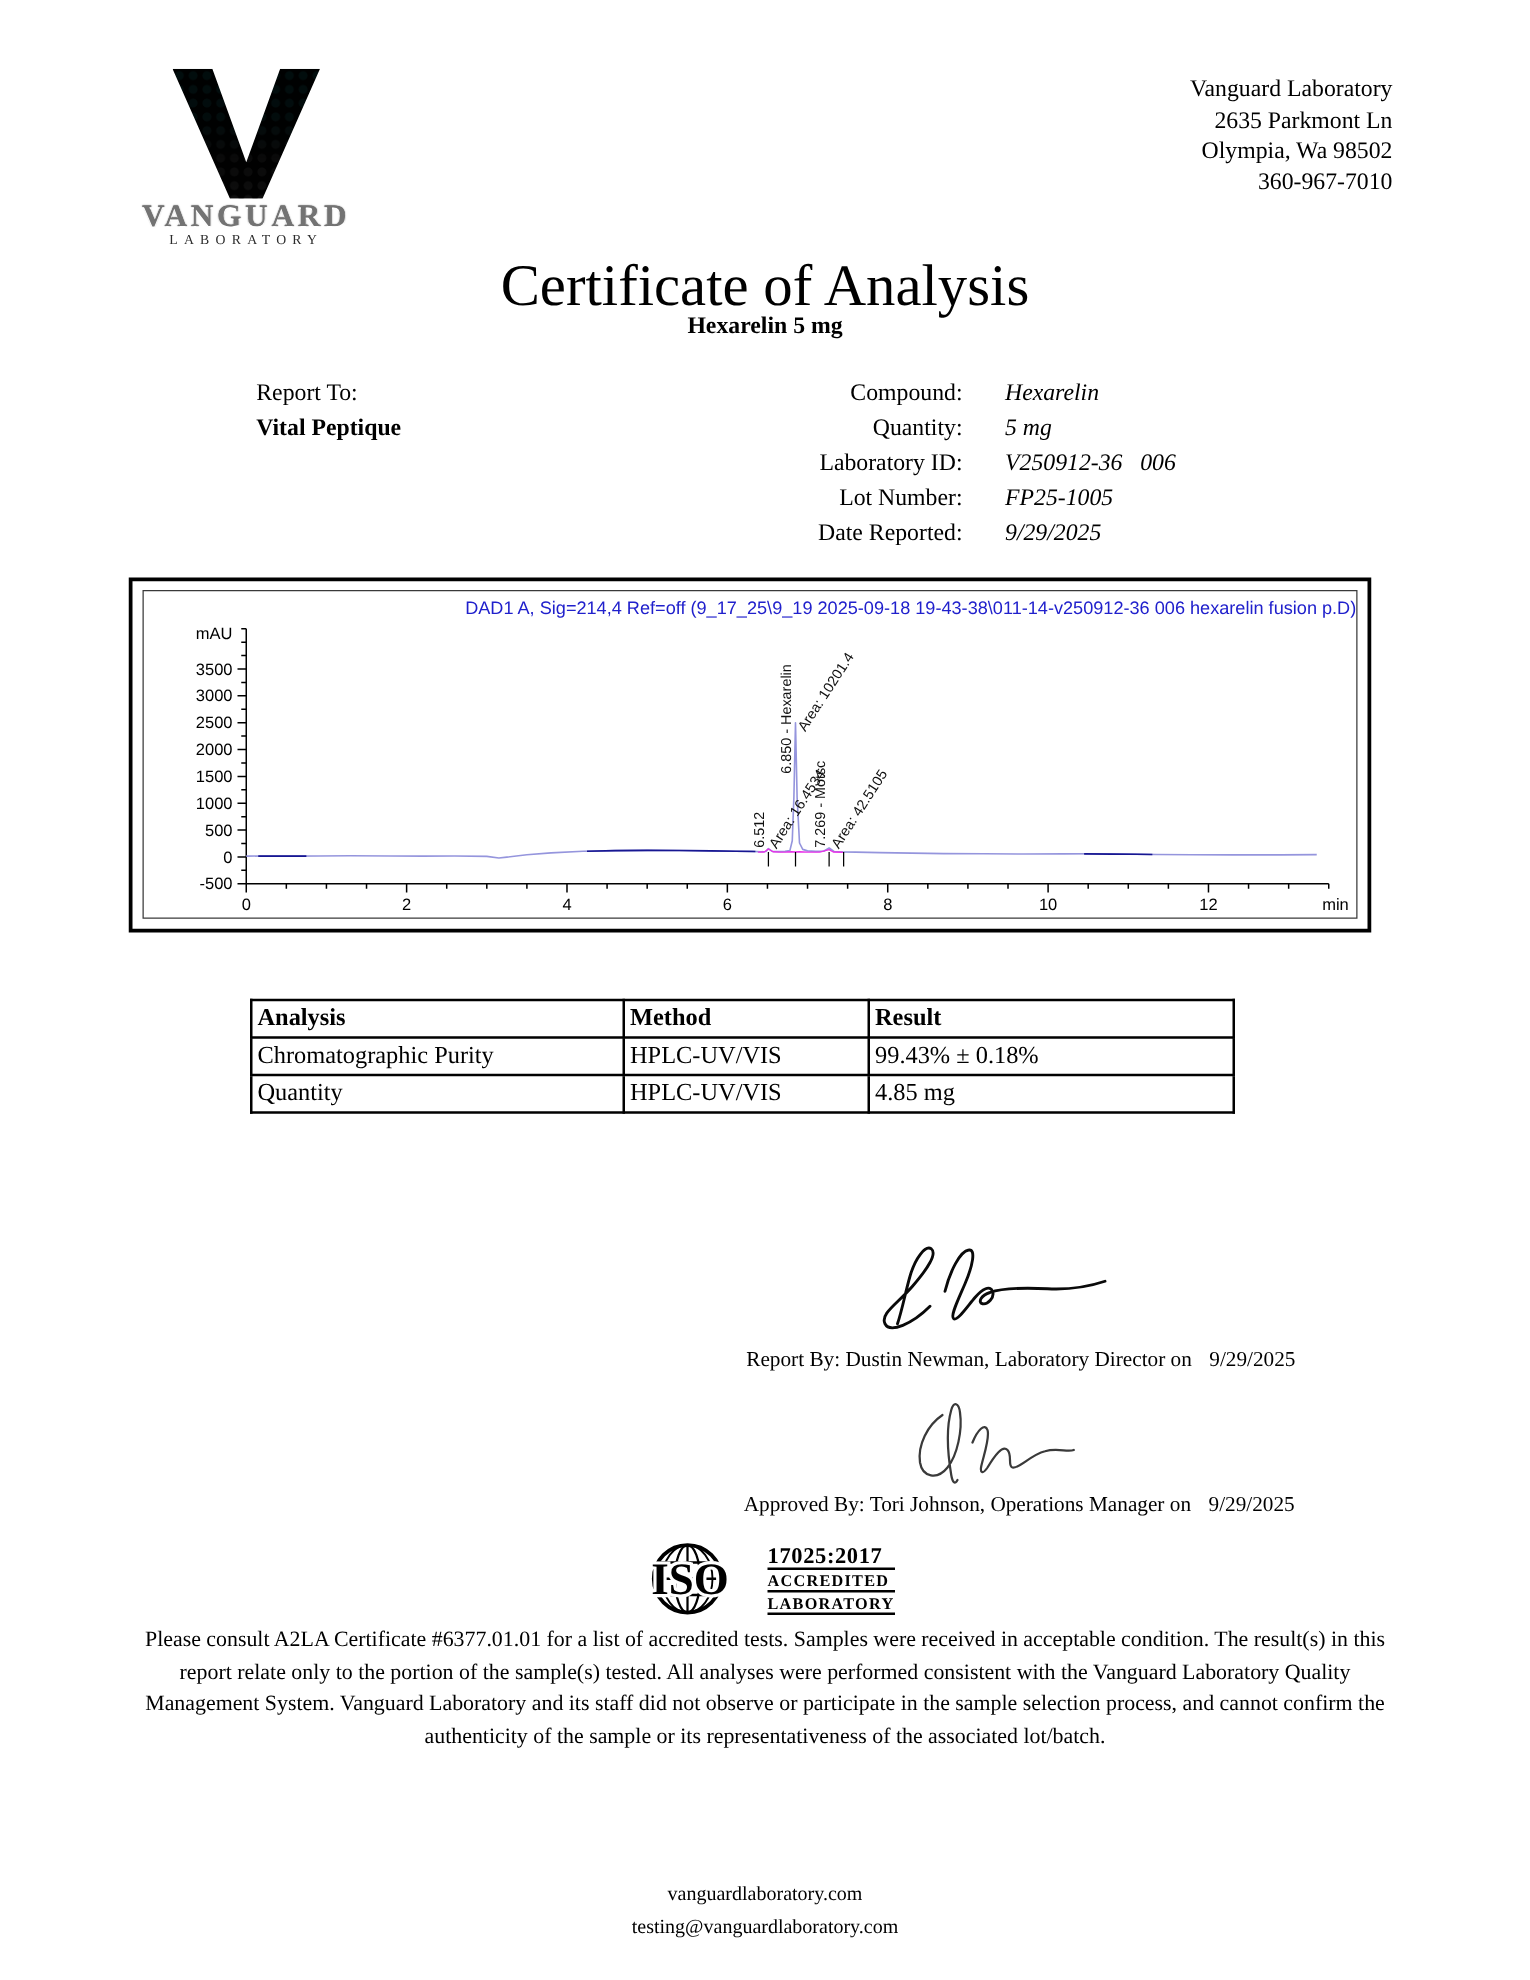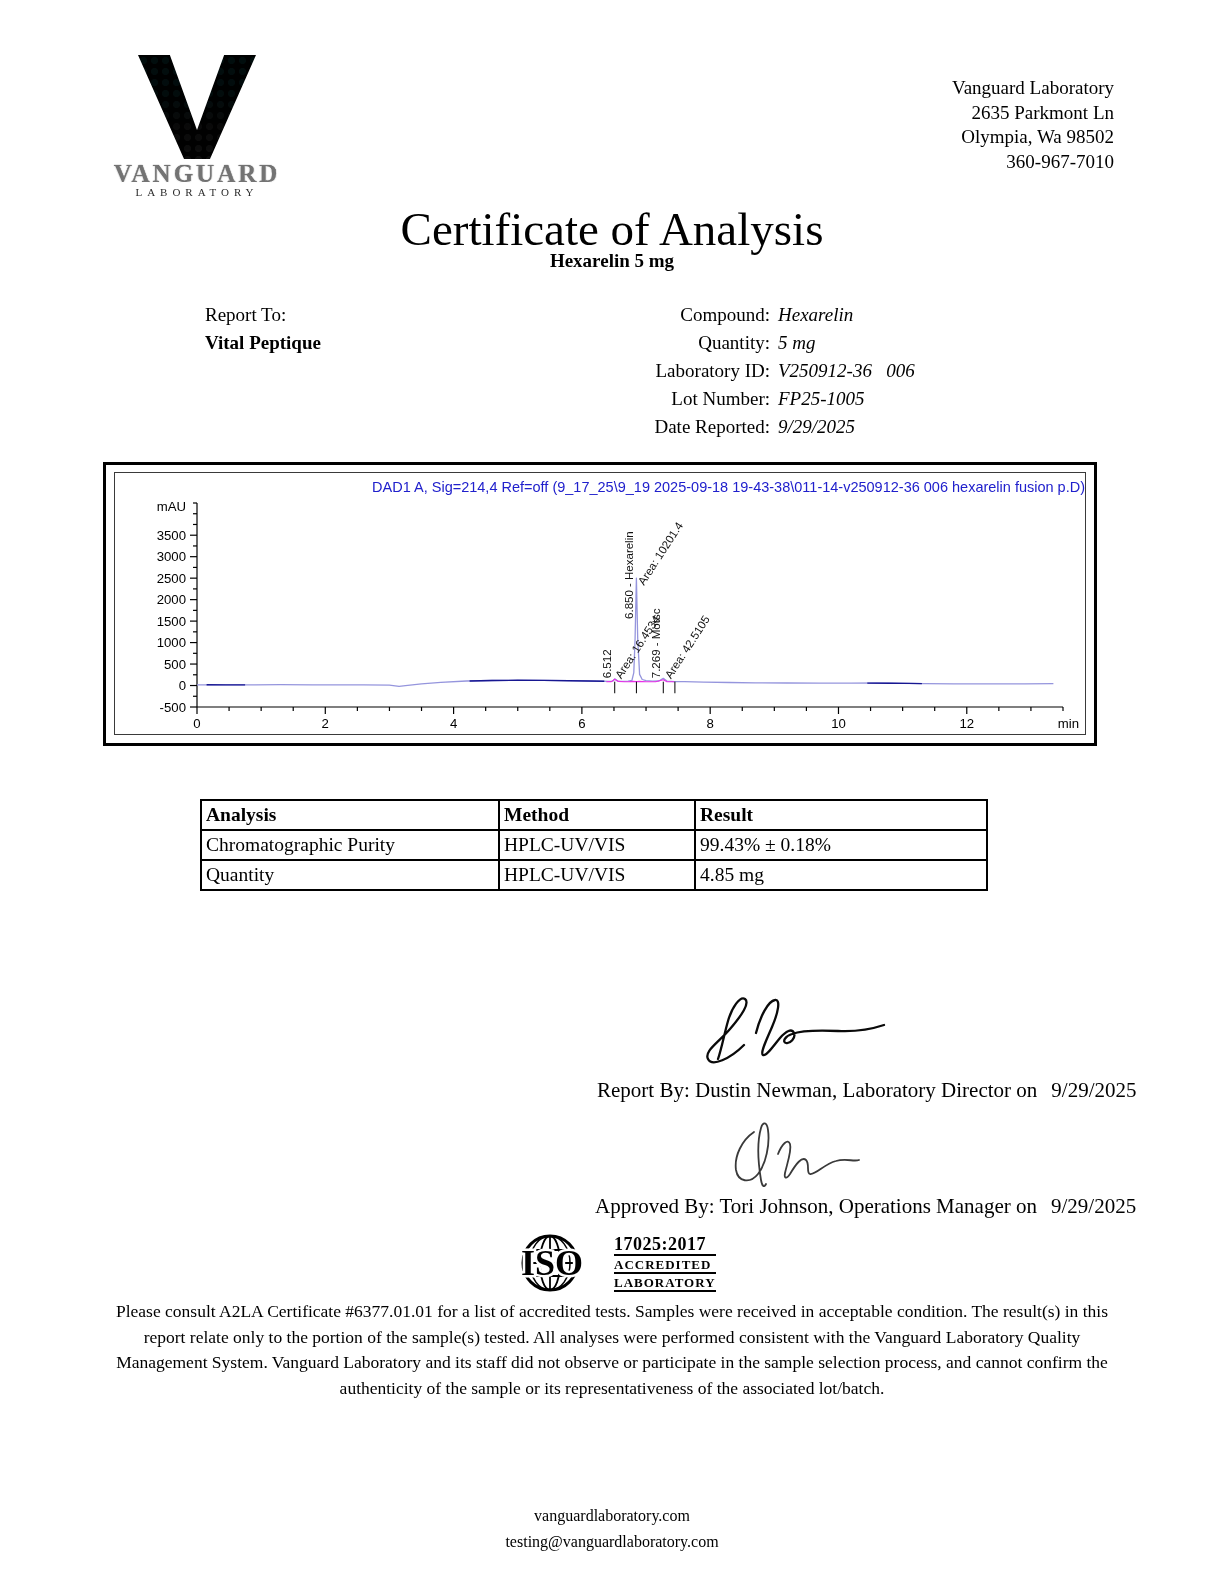--- a/index.html
+++ b/index.html
@@ -19,51 +19,51 @@
       radial-gradient(circle,#ffffff 42%,#0a0a0a 50%);
     background-size:100% 100%,11px 11px;
     background-blend-mode:multiply;
     background-color:#111;
   }
   .logo-name{font-size:25px;font-weight:bold;letter-spacing:3px;color:#737373;
     text-shadow:0 1px 0 #fff,0 0 1px #222;margin-top:1px;}
   .logo-sub{font-size:11px;letter-spacing:5px;color:#2c2c2c;margin-top:-2px;}
 
   
-  #address{right:110px;top:76px;text-align:right;font-size:19px;line-height:24.5px;}
+  #address{right:110px;top:60px;text-align:right;font-size:19px;line-height:24.5px;}
 
   
   #doc-title{left:0;top:202px;width:100%;text-align:center;font-size:47px;}
   #doc-subtitle{left:0;top:250px;width:100%;text-align:center;font-size:19px;font-weight:bold;}
 
   
   #report-to{left:205px;top:301px;font-size:19px;line-height:28px;}
   #info-block{left:620px;top:301px;font-size:19px;line-height:28px;}
-  .info-row{display:flex;}
+  .info-row{display:flex;gap:26px;}
   .info-label{width:150px;text-align:right;margin-right:8px;}
   .info-value{text-align:left;}
 
   
   #chart-box{left:103px;top:462px;width:994px;height:284px;border:3px solid #000;box-sizing:border-box;background:#fff;}
   #chart-inner{position:absolute;left:8px;right:8px;top:7px;bottom:8px;border:1px solid #3a3a3a;}
   #chart-title{position:absolute;left:0;top:6px;width:100%;text-align:right;
     font-family:"Liberation Sans",sans-serif;font-size:14.5px;color:#2020cc;white-space:nowrap;}
   #chromatogram{position:absolute;left:0;top:24px;width:968px;height:238px;}
   #chromatogram text{font-family:"Liberation Sans",sans-serif;}
 
   
   #results{left:200px;top:799px;width:762px;border-collapse:collapse;font-size:19.5px;table-layout:fixed;}
   #results th,#results td{border:2px solid #000;text-align:left;padding:1px 4px;height:26px;}
   #results th{font-weight:bold;}
   .col-analysis{width:288px;}.col-method{width:186px;}.col-result{width:282px;}
 
   
   #sig1-svg{left:700px;top:993px;width:200px;height:74px;}
   #sig2-svg{left:726px;top:1116px;width:150px;height:76px;}
-  .sig-line{font-size:21px;white-space:nowrap;}
+  .sig-line{font-size:17px;white-space:nowrap;}
   #sig1-line{left:597px;top:1078px;}
   #sig2-line{left:595px;top:1194px;}
   .sig-date{margin-left:14px;}
 
   
   #iso{left:519px;top:1232px;display:flex;align-items:center;gap:7px;}
   .iso-text{display:flex;flex-direction:column;}
   .iso-std{font-size:18px;font-weight:bold;letter-spacing:.5px;border-bottom:2px solid #000;line-height:20px;}
   .iso-l1,.iso-l2{font-size:13px;font-weight:bold;letter-spacing:1px;border-bottom:2px solid #000;line-height:15px;margin-top:1px;}
 

